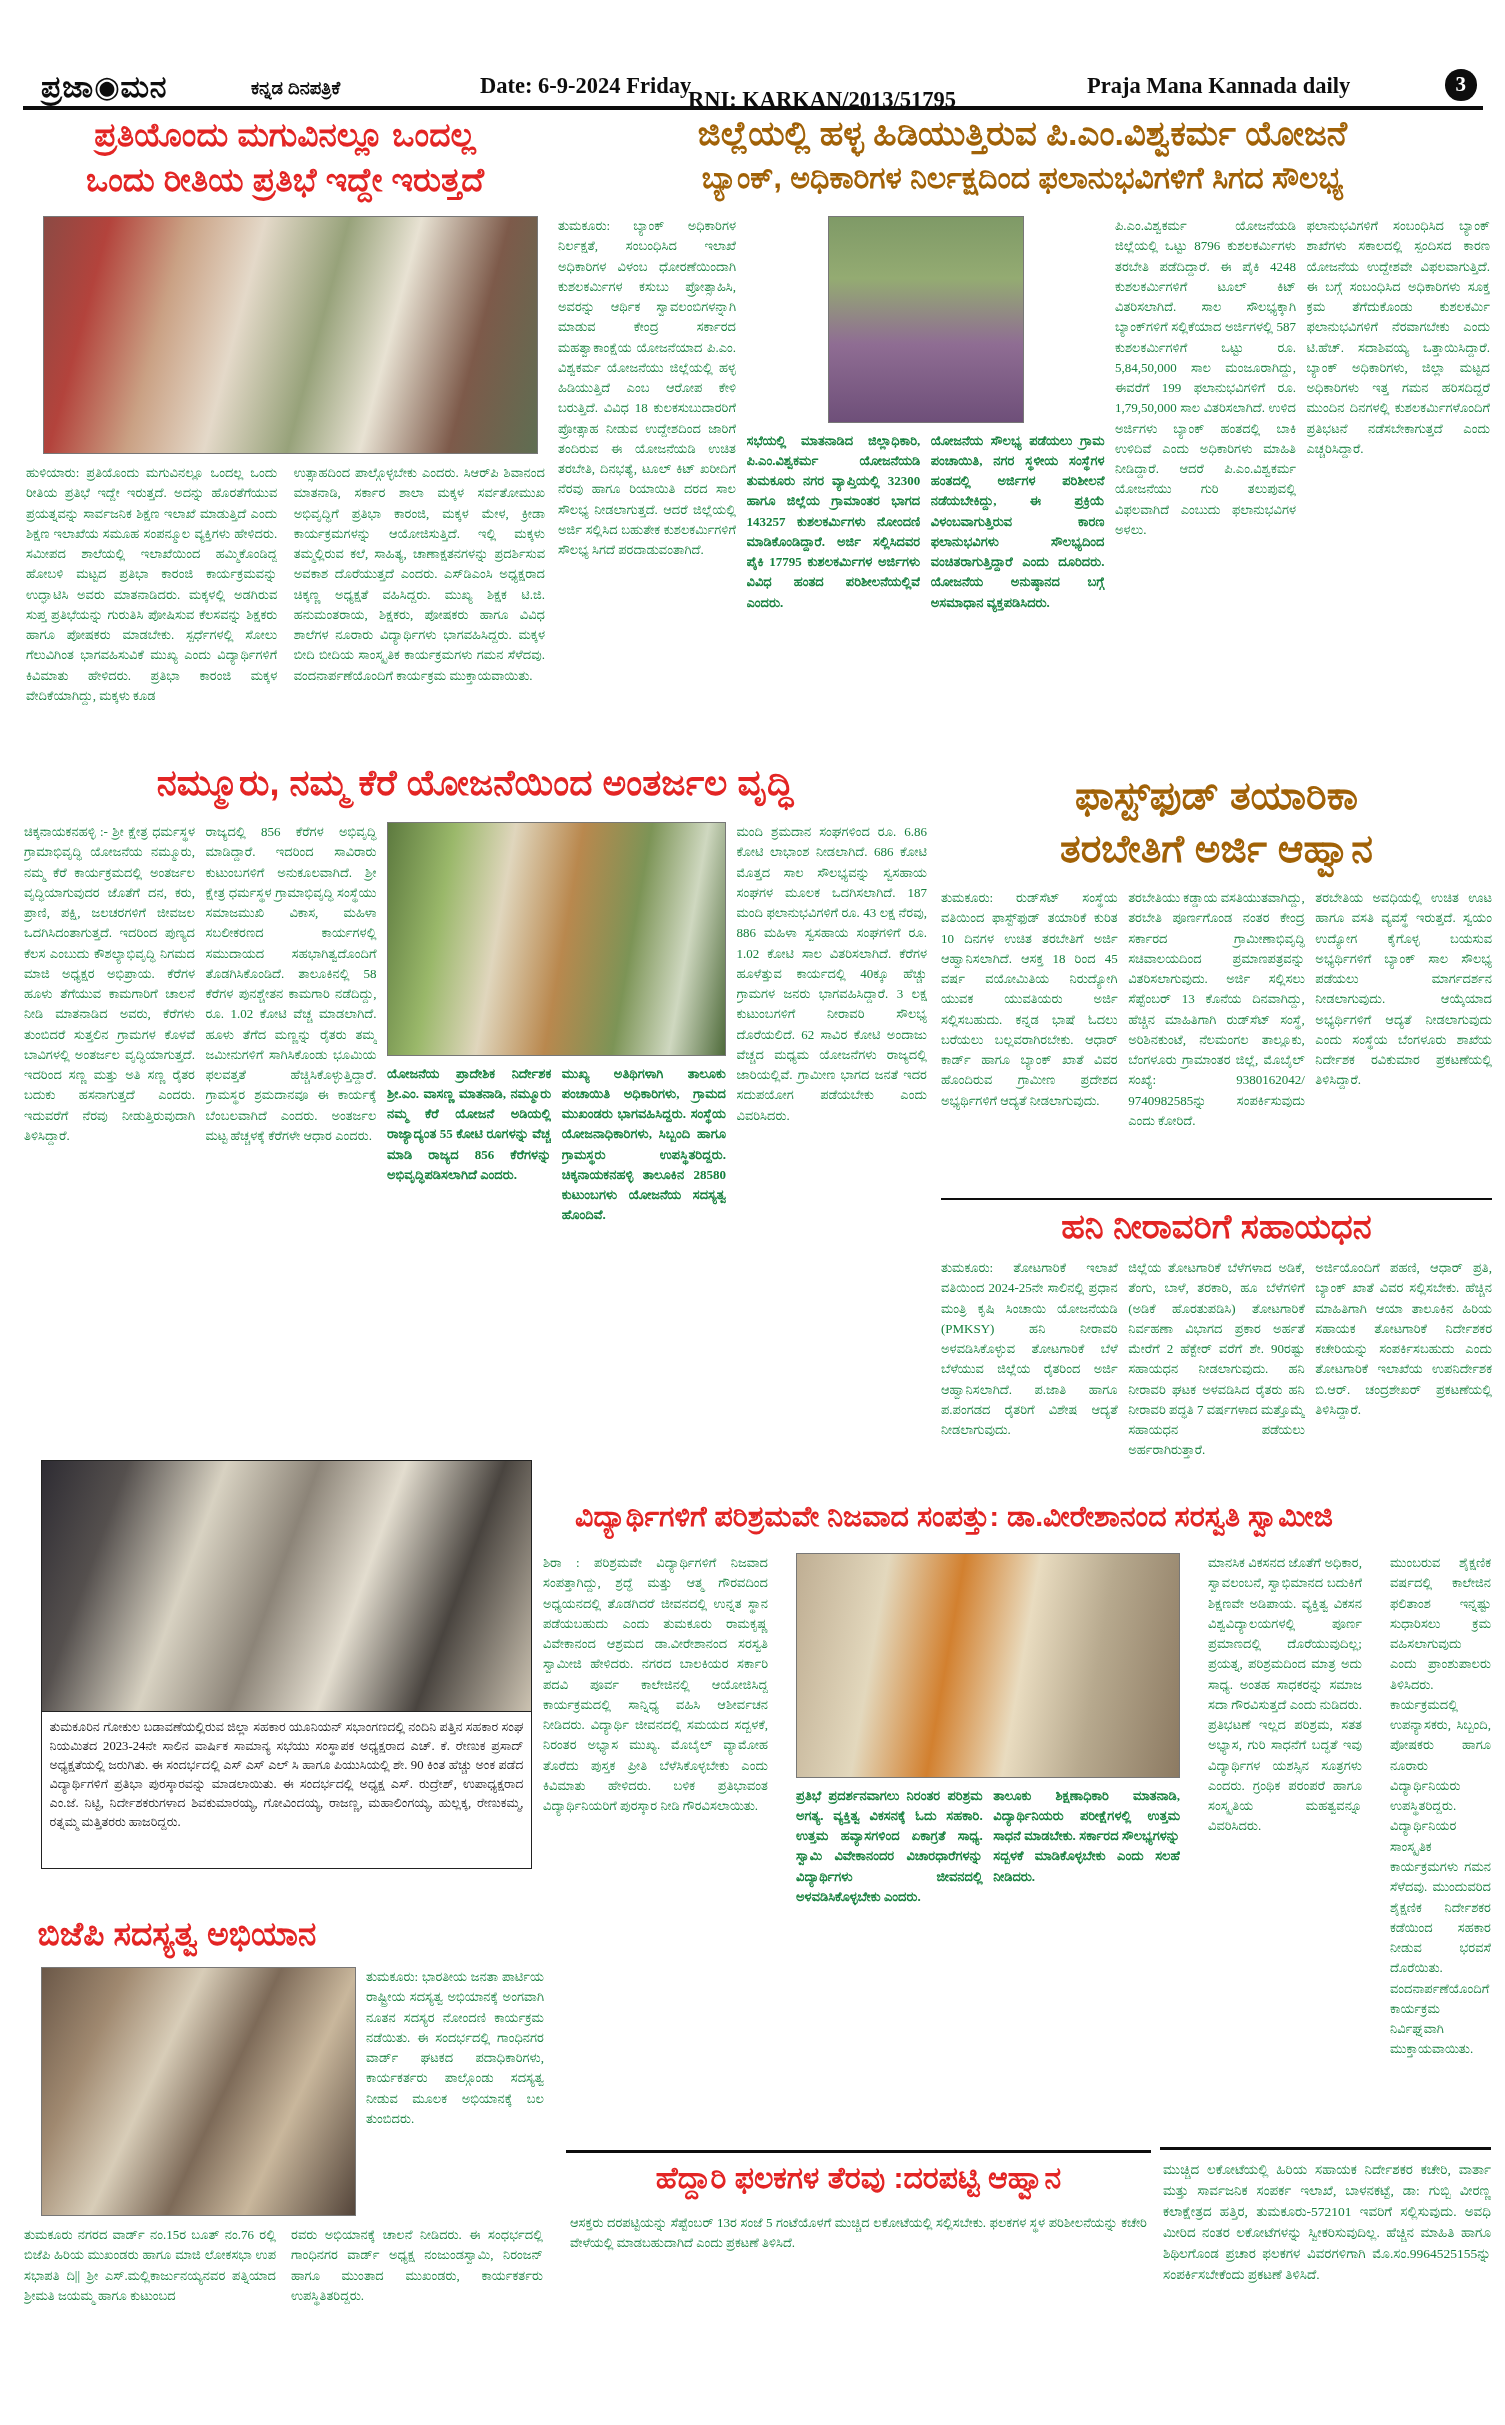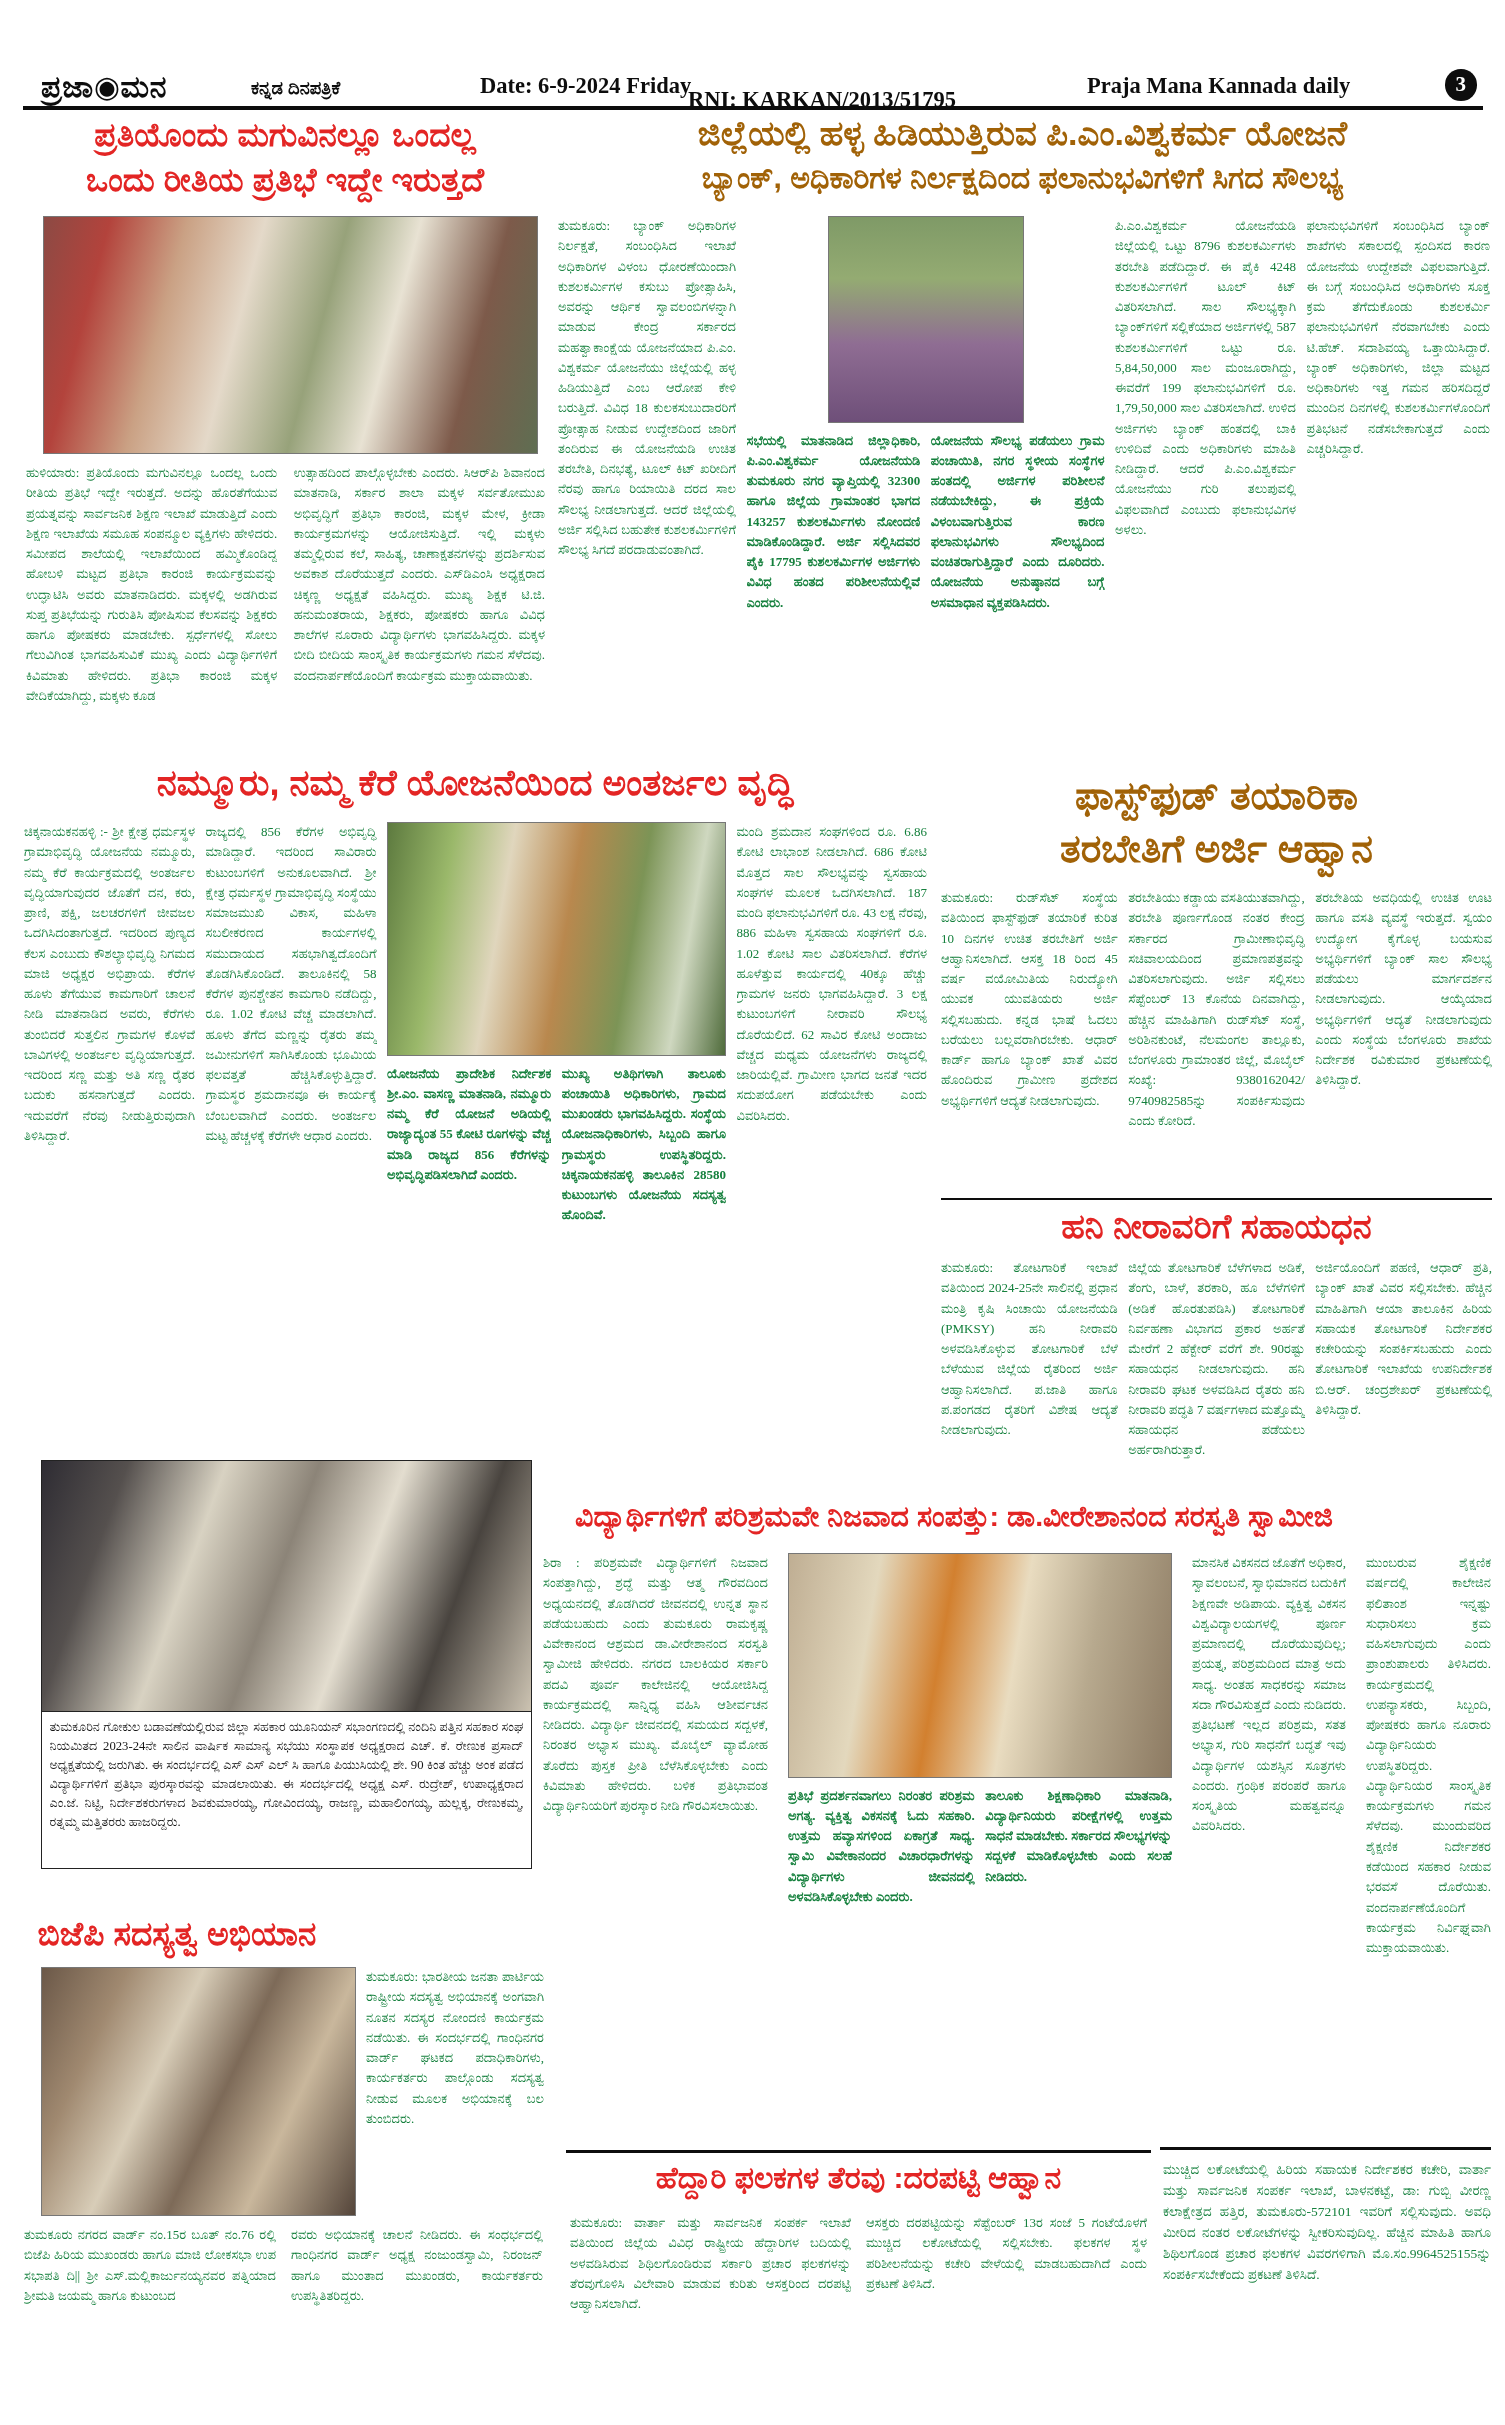--- a/index.html
+++ b/index.html
@@ -98,21 +98,21 @@
     <div class="bcol" style="flex:1;">ಅರ್ಜಿಯೊಂದಿಗೆ ಪಹಣಿ, ಆಧಾರ್ ಪ್ರತಿ, ಬ್ಯಾಂಕ್ ಖಾತೆ ವಿವರ ಸಲ್ಲಿಸಬೇಕು. ಹೆಚ್ಚಿನ ಮಾಹಿತಿಗಾಗಿ ಆಯಾ ತಾಲೂಕಿನ ಹಿರಿಯ ಸಹಾಯಕ ತೋಟಗಾರಿಕೆ ನಿರ್ದೇಶಕರ ಕಚೇರಿಯನ್ನು ಸಂಪರ್ಕಿಸಬಹುದು ಎಂದು ತೋಟಗಾರಿಕೆ ಇಲಾಖೆಯ ಉಪನಿರ್ದೇಶಕ ಬಿ.ಆರ್. ಚಂದ್ರಶೇಖರ್ ಪ್ರಕಟಣೆಯಲ್ಲಿ ತಿಳಿಸಿದ್ದಾರೆ.</div>
   </div>
 
   <div class="abs hl hl-red" style="left:416px;top:1499px;width:1076px;font-size:28.5px;">ವಿದ್ಯಾರ್ಥಿಗಳಿಗೆ ಪರಿಶ್ರಮವೇ ನಿಜವಾದ ಸಂಪತ್ತು: ಡಾ.ವೀರೇಶಾನಂದ ಸರಸ್ವತಿ ಸ್ವಾಮೀಜಿ</div>
 
   <div class="abs" style="left:41px;top:1460px;width:491px;border:1.5px solid #222;box-sizing:border-box;">
     <div class="photo ph-d" style="width:100%;height:251px;border:none;border-bottom:1.5px solid #222;"></div>
     <div class="capbox" style="border:none;height:156px;">ತುಮಕೂರಿನ ಗೋಕುಲ ಬಡಾವಣೆಯಲ್ಲಿರುವ ಜಿಲ್ಲಾ ಸಹಕಾರ ಯೂನಿಯನ್ ಸಭಾಂಗಣದಲ್ಲಿ ನಂದಿನಿ ಪತ್ತಿನ ಸಹಕಾರ ಸಂಘ ನಿಯಮಿತದ 2023-24ನೇ ಸಾಲಿನ ವಾರ್ಷಿಕ ಸಾಮಾನ್ಯ ಸಭೆಯು ಸಂಸ್ಥಾಪಕ ಅಧ್ಯಕ್ಷರಾದ ಎಚ್. ಕೆ. ರೇಣುಕ ಪ್ರಸಾದ್ ಅಧ್ಯಕ್ಷತೆಯಲ್ಲಿ ಜರುಗಿತು. ಈ ಸಂದರ್ಭದಲ್ಲಿ ಎಸ್ ಎಸ್ ಎಲ್ ಸಿ ಹಾಗೂ ಪಿಯುಸಿಯಲ್ಲಿ ಶೇ. 90 ಕಿಂತ ಹೆಚ್ಚು ಅಂಕ ಪಡೆದ ವಿದ್ಯಾರ್ಥಿಗಳಿಗೆ ಪ್ರತಿಭಾ ಪುರಸ್ಕಾರವನ್ನು ಮಾಡಲಾಯಿತು. ಈ ಸಂದರ್ಭದಲ್ಲಿ ಅಧ್ಯಕ್ಷ ಎಸ್. ರುದ್ರೇಶ್, ಉಪಾಧ್ಯಕ್ಷರಾದ ಎಂ.ಜೆ. ನಿಟ್ಟಿ, ನಿರ್ದೇಶಕರುಗಳಾದ ಶಿವಕುಮಾರಯ್ಯ, ಗೋವಿಂದಯ್ಯ, ರಾಜಣ್ಣ, ಮಹಾಲಿಂಗಯ್ಯ, ಹುಲ್ಲಕ್ಕ, ರೇಣುಕಮ್ಮ, ರತ್ನಮ್ಮ ಮತ್ತಿತರರು ಹಾಜರಿದ್ದರು.</div>
   </div>
 
-  <div class="abs cols" style="left:543px;top:1553px;width:948px;height:594px;gap:20px;">
+  <div class="abs cols" style="left:543px;top:1553px;width:948px;height:594px;gap:28px;">
     <div class="bcol" style="width:225px;">ಶಿರಾ : ಪರಿಶ್ರಮವೇ ವಿದ್ಯಾರ್ಥಿಗಳಿಗೆ ನಿಜವಾದ ಸಂಪತ್ತಾಗಿದ್ದು, ಶ್ರದ್ಧೆ ಮತ್ತು ಆತ್ಮ ಗೌರವದಿಂದ ಅಧ್ಯಯನದಲ್ಲಿ ತೊಡಗಿದರೆ ಜೀವನದಲ್ಲಿ ಉನ್ನತ ಸ್ಥಾನ ಪಡೆಯಬಹುದು ಎಂದು ತುಮಕೂರು ರಾಮಕೃಷ್ಣ ವಿವೇಕಾನಂದ ಆಶ್ರಮದ ಡಾ.ವೀರೇಶಾನಂದ ಸರಸ್ವತಿ ಸ್ವಾಮೀಜಿ ಹೇಳಿದರು. ನಗರದ ಬಾಲಕಿಯರ ಸರ್ಕಾರಿ ಪದವಿ ಪೂರ್ವ ಕಾಲೇಜಿನಲ್ಲಿ ಆಯೋಜಿಸಿದ್ದ ಕಾರ್ಯಕ್ರಮದಲ್ಲಿ ಸಾನ್ನಿಧ್ಯ ವಹಿಸಿ ಆಶೀರ್ವಚನ ನೀಡಿದರು. ವಿದ್ಯಾರ್ಥಿ ಜೀವನದಲ್ಲಿ ಸಮಯದ ಸದ್ಬಳಕೆ, ನಿರಂತರ ಅಭ್ಯಾಸ ಮುಖ್ಯ. ಮೊಬೈಲ್ ವ್ಯಾಮೋಹ ತೊರೆದು ಪುಸ್ತಕ ಪ್ರೀತಿ ಬೆಳೆಸಿಕೊಳ್ಳಬೇಕು ಎಂದು ಕಿವಿಮಾತು ಹೇಳಿದರು. ಬಳಿಕ ಪ್ರತಿಭಾವಂತ ವಿದ್ಯಾರ್ಥಿನಿಯರಿಗೆ ಪುರಸ್ಕಾರ ನೀಡಿ ಗೌರವಿಸಲಾಯಿತು.</div>
     <div class="midwrap" style="width:384px;">
       <div class="photo ph-e" style="width:384px;height:225px;"></div>
       <div class="subcols" style="gap:10.5px;">
         <div class="bcol" style="flex:1;">ಪ್ರತಿಭೆ ಪ್ರದರ್ಶನವಾಗಲು ನಿರಂತರ ಪರಿಶ್ರಮ ಅಗತ್ಯ. ವ್ಯಕ್ತಿತ್ವ ವಿಕಸನಕ್ಕೆ ಓದು ಸಹಕಾರಿ. ಉತ್ತಮ ಹವ್ಯಾಸಗಳಿಂದ ಏಕಾಗ್ರತೆ ಸಾಧ್ಯ. ಸ್ವಾಮಿ ವಿವೇಕಾನಂದರ ವಿಚಾರಧಾರೆಗಳನ್ನು ವಿದ್ಯಾರ್ಥಿಗಳು ಜೀವನದಲ್ಲಿ ಅಳವಡಿಸಿಕೊಳ್ಳಬೇಕು ಎಂದರು.</div>
         <div class="bcol" style="flex:1;">ತಾಲೂಕು ಶಿಕ್ಷಣಾಧಿಕಾರಿ ಮಾತನಾಡಿ, ವಿದ್ಯಾರ್ಥಿನಿಯರು ಪರೀಕ್ಷೆಗಳಲ್ಲಿ ಉತ್ತಮ ಸಾಧನೆ ಮಾಡಬೇಕು. ಸರ್ಕಾರದ ಸೌಲಭ್ಯಗಳನ್ನು ಸದ್ಬಳಕೆ ಮಾಡಿಕೊಳ್ಳಬೇಕು ಎಂದು ಸಲಹೆ ನೀಡಿದರು.</div>
       </div>
     </div>
     <div class="bcol" style="width:154px;">ಮಾನಸಿಕ ವಿಕಸನದ ಜೊತೆಗೆ ಅಧಿಕಾರ, ಸ್ವಾವಲಂಬನೆ, ಸ್ವಾಭಿಮಾನದ ಬದುಕಿಗೆ ಶಿಕ್ಷಣವೇ ಅಡಿಪಾಯ. ವ್ಯಕ್ತಿತ್ವ ವಿಕಸನ ವಿಶ್ವವಿದ್ಯಾಲಯಗಳಲ್ಲಿ ಪೂರ್ಣ ಪ್ರಮಾಣದಲ್ಲಿ ದೊರೆಯುವುದಿಲ್ಲ; ಪ್ರಯತ್ನ, ಪರಿಶ್ರಮದಿಂದ ಮಾತ್ರ ಅದು ಸಾಧ್ಯ. ಅಂತಹ ಸಾಧಕರನ್ನು ಸಮಾಜ ಸದಾ ಗೌರವಿಸುತ್ತದೆ ಎಂದು ನುಡಿದರು. ಪ್ರತಿಭಟಣೆ ಇಲ್ಲದ ಪರಿಶ್ರಮ, ಸತತ ಅಭ್ಯಾಸ, ಗುರಿ ಸಾಧನೆಗೆ ಬದ್ಧತೆ ಇವು ವಿದ್ಯಾರ್ಥಿಗಳ ಯಶಸ್ಸಿನ ಸೂತ್ರಗಳು ಎಂದರು. ಗ್ರಂಥಿಕ ಪರಂಪರೆ ಹಾಗೂ ಸಂಸ್ಕೃತಿಯ ಮಹತ್ವವನ್ನೂ ವಿವರಿಸಿದರು.</div>
     <div class="bcol" style="flex:1;">ಮುಂಬರುವ ಶೈಕ್ಷಣಿಕ ವರ್ಷದಲ್ಲಿ ಕಾಲೇಜಿನ ಫಲಿತಾಂಶ ಇನ್ನಷ್ಟು ಸುಧಾರಿಸಲು ಕ್ರಮ ವಹಿಸಲಾಗುವುದು ಎಂದು ಪ್ರಾಂಶುಪಾಲರು ತಿಳಿಸಿದರು. ಕಾರ್ಯಕ್ರಮದಲ್ಲಿ ಉಪನ್ಯಾಸಕರು, ಸಿಬ್ಬಂದಿ, ಪೋಷಕರು ಹಾಗೂ ನೂರಾರು ವಿದ್ಯಾರ್ಥಿನಿಯರು ಉಪಸ್ಥಿತರಿದ್ದರು. ವಿದ್ಯಾರ್ಥಿನಿಯರ ಸಾಂಸ್ಕೃತಿಕ ಕಾರ್ಯಕ್ರಮಗಳು ಗಮನ ಸೆಳೆದವು. ಮುಂದುವರಿದ ಶೈಕ್ಷಣಿಕ ನಿರ್ದೇಶಕರ ಕಡೆಯಿಂದ ಸಹಕಾರ ನೀಡುವ ಭರವಸೆ ದೊರೆಯಿತು. ವಂದನಾರ್ಪಣೆಯೊಂದಿಗೆ ಕಾರ್ಯಕ್ರಮ ನಿರ್ವಿಘ್ನವಾಗಿ ಮುಕ್ತಾಯವಾಯಿತು.</div>
@@ -122,21 +122,20 @@
   <div class="abs photo ph-f" style="left:41px;top:1967px;width:315px;height:249px;"></div>
   <div class="abs bcol" style="left:366px;top:1967px;width:178px;height:249px;">ತುಮಕೂರು: ಭಾರತೀಯ ಜನತಾ ಪಾರ್ಟಿಯ ರಾಷ್ಟ್ರೀಯ ಸದಸ್ಯತ್ವ ಅಭಿಯಾನಕ್ಕೆ ಅಂಗವಾಗಿ ನೂತನ ಸದಸ್ಯರ ನೋಂದಣಿ ಕಾರ್ಯಕ್ರಮ ನಡೆಯಿತು. ಈ ಸಂದರ್ಭದಲ್ಲಿ ಗಾಂಧಿನಗರ ವಾರ್ಡ್ ಘಟಕದ ಪದಾಧಿಕಾರಿಗಳು, ಕಾರ್ಯಕರ್ತರು ಪಾಲ್ಗೊಂಡು ಸದಸ್ಯತ್ವ ನೀಡುವ ಮೂಲಕ ಅಭಿಯಾನಕ್ಕೆ ಬಲ ತುಂಬಿದರು.</div>
   <div class="abs cols" style="left:24px;top:2225px;width:519px;height:196px;gap:15px;">
     <div class="bcol" style="flex:1;">ತುಮಕೂರು ನಗರದ ವಾರ್ಡ್ ನಂ.15ರ ಬೂತ್ ನಂ.76 ರಲ್ಲಿ ಬಿಜೆಪಿ ಹಿರಿಯ ಮುಖಂಡರು ಹಾಗೂ ಮಾಜಿ ಲೋಕಸಭಾ ಉಪ ಸಭಾಪತಿ ದಿ|| ಶ್ರೀ ಎಸ್.ಮಲ್ಲಿಕಾರ್ಜುನಯ್ಯನವರ ಪತ್ನಿಯಾದ ಶ್ರೀಮತಿ ಜಯಮ್ಮ ಹಾಗೂ ಕುಟುಂಬದ</div>
     <div class="bcol" style="flex:1;">ರವರು ಅಭಿಯಾನಕ್ಕೆ ಚಾಲನೆ ನೀಡಿದರು. ಈ ಸಂಧರ್ಭದಲ್ಲಿ ಗಾಂಧಿನಗರ ವಾರ್ಡ್ ಅಧ್ಯಕ್ಷ ನಂಜುಂಡಸ್ವಾಮಿ, ನಿರಂಜನ್ ಹಾಗೂ ಮುಂತಾದ ಮುಖಂಡರು, ಕಾರ್ಯಕರ್ತರು ಉಪಸ್ಥಿತಿತರಿದ್ದರು.</div>
   </div>
 
   <div class="abs hrule" style="left:566px;top:2150px;width:585px;height:3px;"></div>
   <div class="abs hl hl-red" style="left:570px;top:2159px;width:577px;font-size:30px;">ಹೆದ್ದಾರಿ ಫಲಕಗಳ ತೆರವು :ದರಪಟ್ಟಿ ಆಹ್ವಾನ</div>
   <div class="abs cols" style="left:570px;top:2213px;width:577px;height:208px;gap:15px;">
-    <div class="bcol" style="flex:1;">ತುಮಕೂರು: ವಾರ್ತಾ ಮತ್ತು ಸಾರ್ವಜನಿಕ ಸಂಪರ್ಕ ಇಲಾಖೆ ವತಿಯಿಂದ ಜಿಲ್ಲೆಯ ವಿವಿಧ ರಾಷ್ಟ್ರೀಯ ಹೆದ್ದಾರಿಗಳ ಬದಿಯಲ್ಲಿ ಅಳವಡಿಸಿರುವ ಶಿಥಿಲಗೊಂಡಿರುವ ಸರ್ಕಾರಿ ಪ್ರಚಾರ ಫಲಕಗಳನ್ನು ತೆರವುಗೊಳಿಸಿ ವಿಲೇವಾರಿ ಮಾಡುವ ಕುರಿತು ಆಸಕ್ತರಿಂದ ದರಪಟ್ಟಿ ಆಹ್ವಾನಿಸಲಾಗಿದೆ.</div>
     <div class="bcol" style="flex:1;">ಆಸಕ್ತರು ದರಪಟ್ಟಿಯನ್ನು ಸೆಪ್ಟೆಂಬರ್ 13ರ ಸಂಜೆ 5 ಗಂಟೆಯೊಳಗೆ ಮುಚ್ಚಿದ ಲಕೋಟೆಯಲ್ಲಿ ಸಲ್ಲಿಸಬೇಕು. ಫಲಕಗಳ ಸ್ಥಳ ಪರಿಶೀಲನೆಯನ್ನು ಕಚೇರಿ ವೇಳೆಯಲ್ಲಿ ಮಾಡಬಹುದಾಗಿದೆ ಎಂದು ಪ್ರಕಟಣೆ ತಿಳಿಸಿದೆ.</div>
   </div>
 
   <div class="abs hrule" style="left:1160px;top:2147px;width:331px;height:3px;"></div>
   <div class="abs bcol" style="left:1163px;top:2159px;width:328px;height:262px;font-size:13.5px;">ಮುಚ್ಚಿದ ಲಕೋಟೆಯಲ್ಲಿ ಹಿರಿಯ ಸಹಾಯಕ ನಿರ್ದೇಶಕರ ಕಚೇರಿ, ವಾರ್ತಾ ಮತ್ತು ಸಾರ್ವಜನಿಕ ಸಂಪರ್ಕ ಇಲಾಖೆ, ಬಾಳನಕಟ್ಟೆ, ಡಾ: ಗುಬ್ಬಿ ವೀರಣ್ಣ ಕಲಾಕ್ಷೇತ್ರದ ಹತ್ತಿರ, ತುಮಕೂರು-572101 ಇವರಿಗೆ ಸಲ್ಲಿಸುವುದು. ಅವಧಿ ಮೀರಿದ ನಂತರ ಲಕೋಟೆಗಳನ್ನು ಸ್ವೀಕರಿಸುವುದಿಲ್ಲ. ಹೆಚ್ಚಿನ ಮಾಹಿತಿ ಹಾಗೂ ಶಿಥಿಲಗೊಂಡ ಪ್ರಚಾರ ಫಲಕಗಳ ವಿವರಗಳಿಗಾಗಿ ಮೊ.ಸಂ.9964525155ನ್ನು ಸಂಪರ್ಕಿಸಬೇಕೆಂದು ಪ್ರಕಟಣೆ ತಿಳಿಸಿದೆ.</div>
 
 </div>
 
 
 </body></html>

